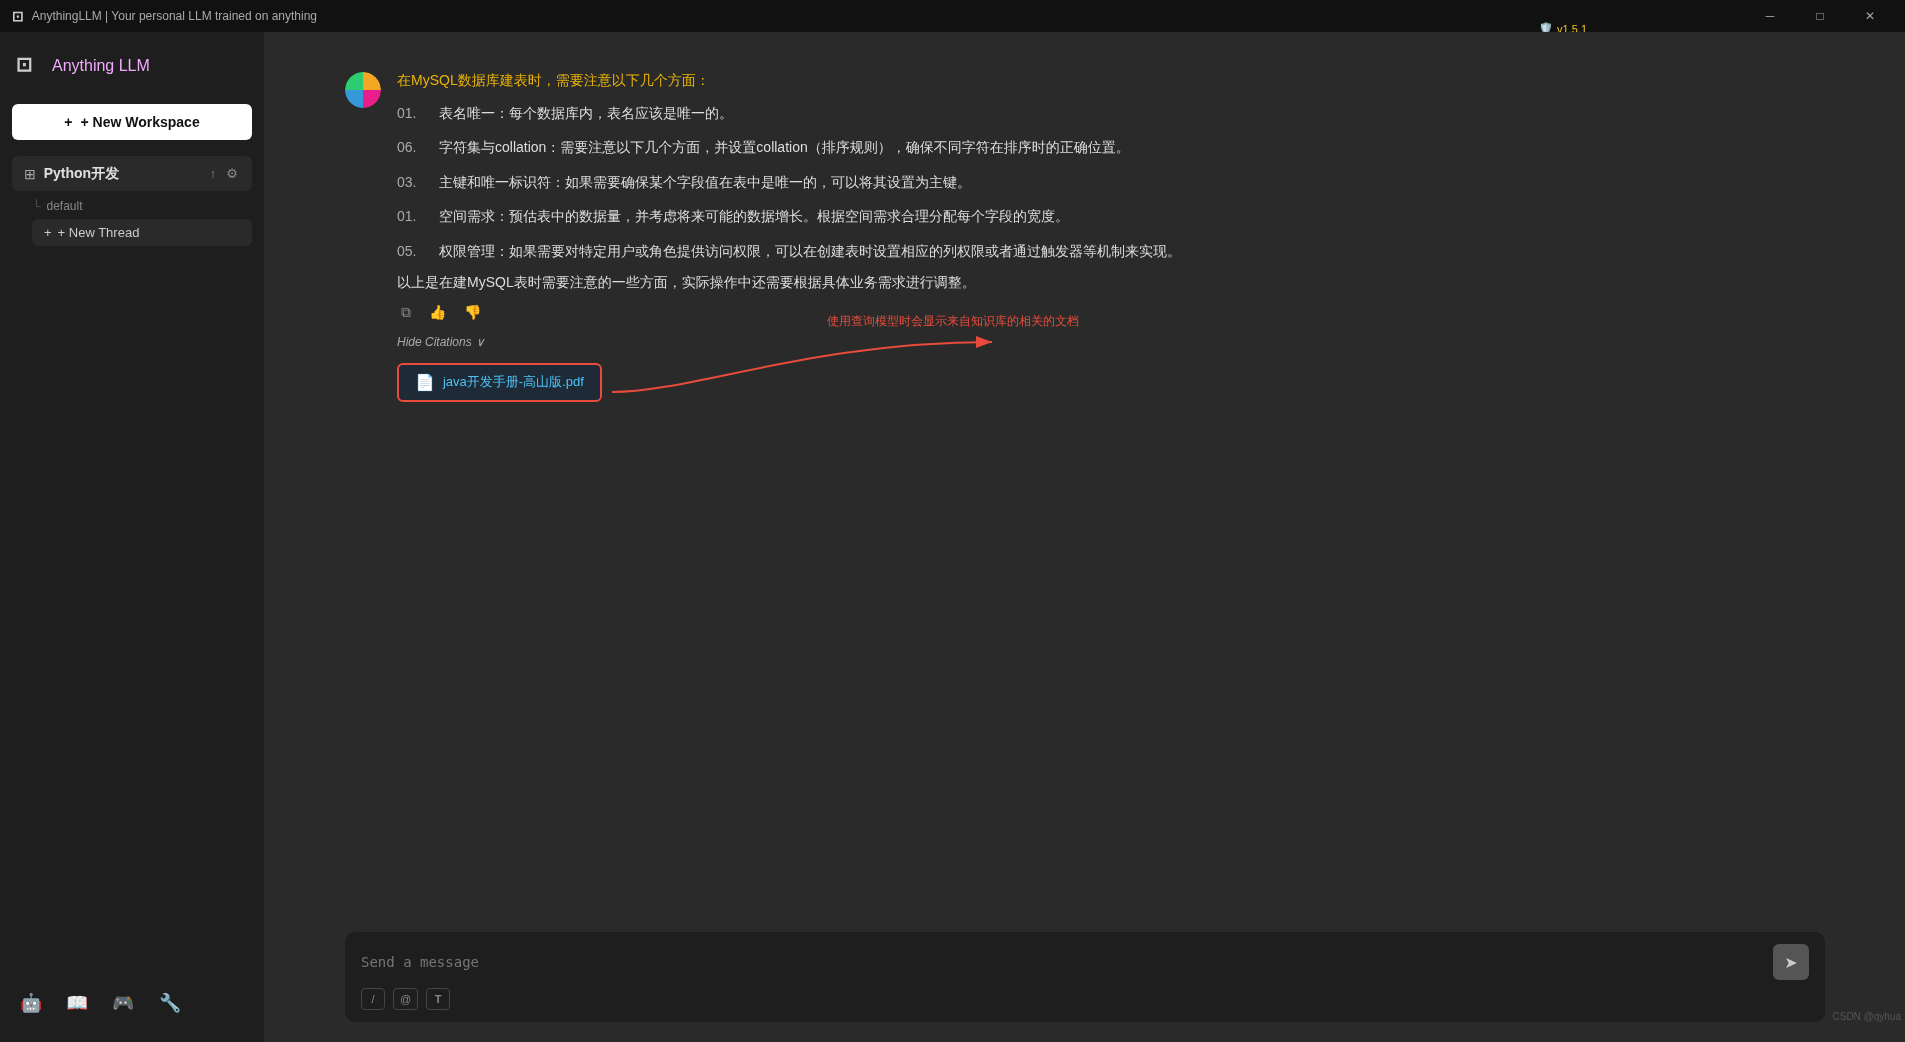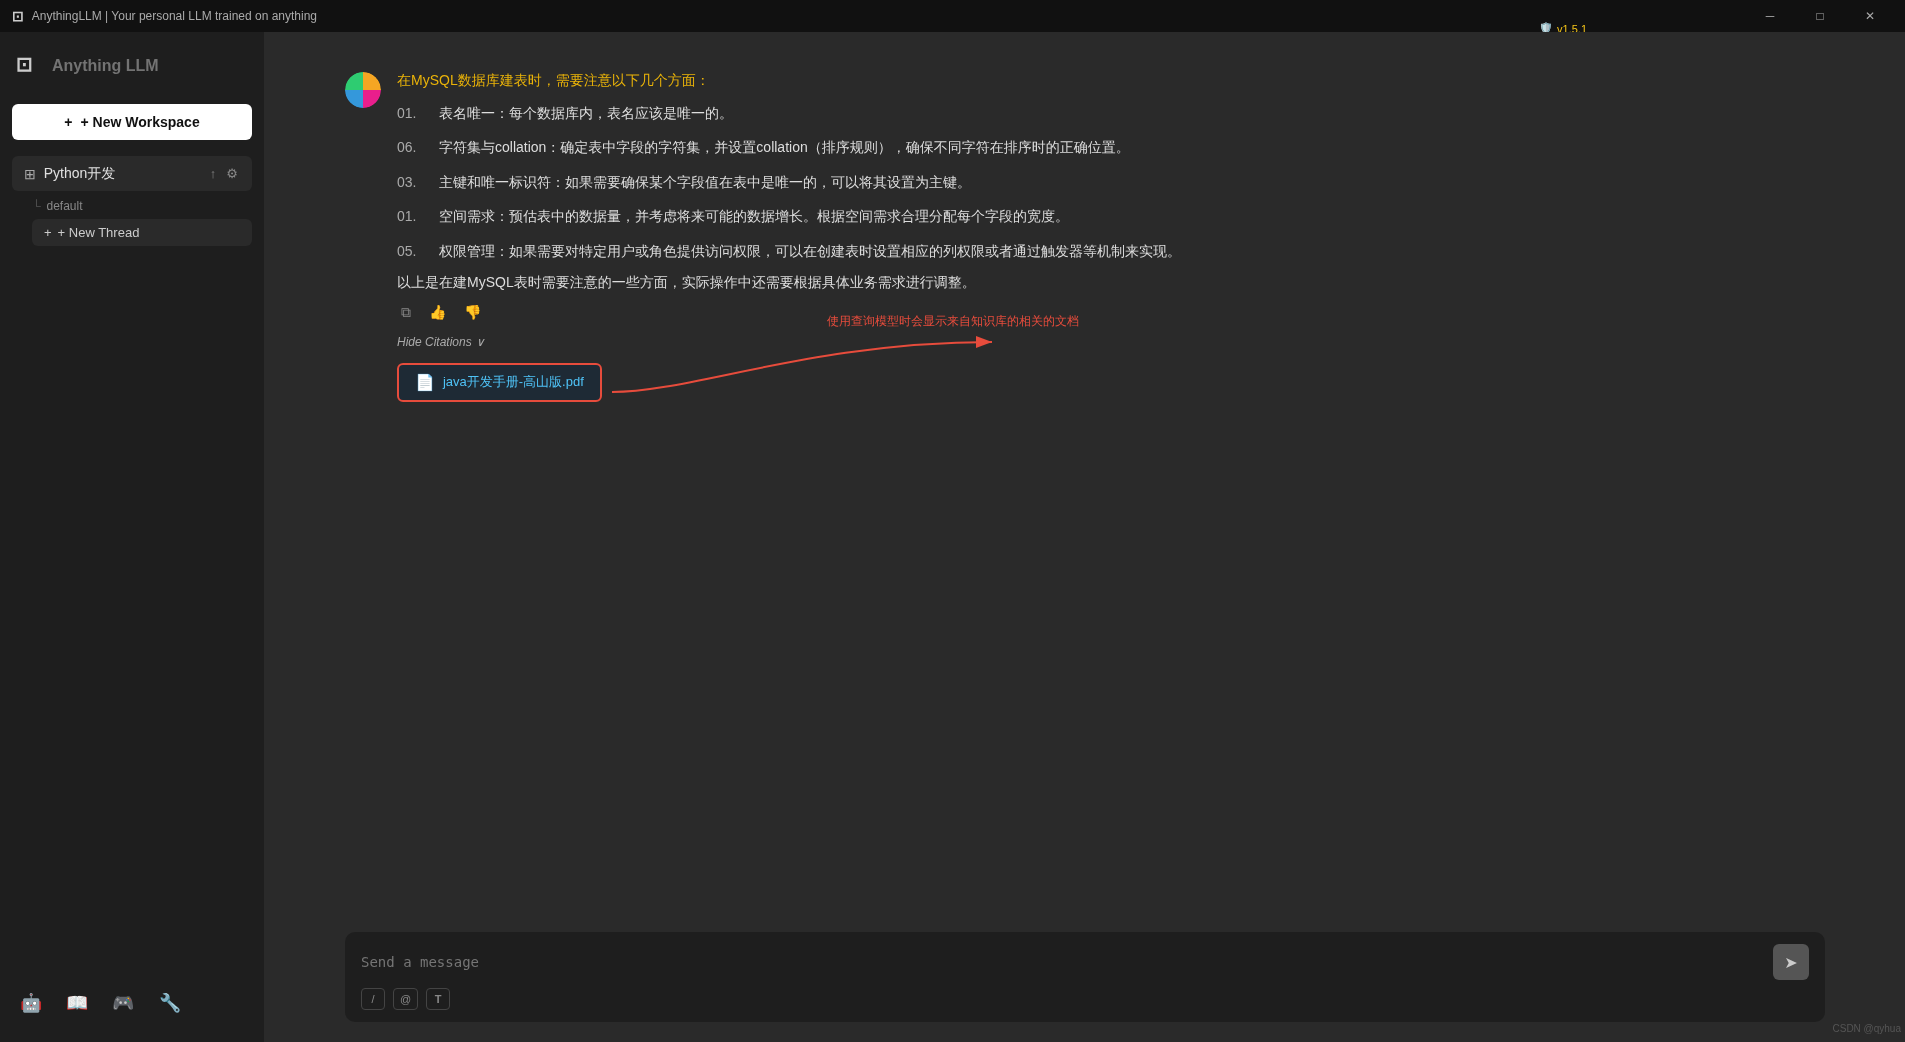--- a/index.html
+++ b/index.html
@@ -92,22 +92,22 @@
     }
     .logo-icon {
       width: 28px;
       height: 28px;
       color: #ccc;
       font-size: 20px;
       font-weight: bold;
     }
     .logo-text {
       font-size: 16px;
-      font-weight: 700;
-      color: #737373;
+      font-weight: 400;
+      color: #f0abfc;
     }
 
     .new-workspace-btn {
       display: flex;
       align-items: center;
       justify-content: center;
       gap: 8px;
       width: 100%;
       padding: 10px 16px;
       background: #fff;
@@ -131,21 +131,21 @@
       margin-bottom: 4px;
     }
     .workspace-item-icon {
       font-size: 14px;
       color: #aaa;
     }
     .workspace-item-name {
       flex: 1;
       font-size: 14px;
       color: #e0e0e0;
-      font-weight: 400;
+      font-weight: 700;
     }
     .workspace-item-actions {
       display: flex;
       align-items: center;
       gap: 6px;
     }
     .workspace-action-btn {
       background: none;
       border: none;
       color: #888;
@@ -377,21 +377,21 @@
       padding: 2px 6px;
       min-width: 24px;
       height: 22px;
       display: flex;
       align-items: center;
       justify-content: center;
     }
 
     .csdn-watermark {
       position: fixed;
-      bottom: 8px;
+      bottom: 20px;
       right: 4px;
       font-size: 10px;
       color: #555;
     }
 
     
     .chat-area::-webkit-scrollbar { width: 4px; }
     .chat-area::-webkit-scrollbar-track { background: transparent; }
     .chat-area::-webkit-scrollbar-thumb { background: #444; border-radius: 2px; }
   </style>
@@ -467,21 +467,21 @@
         </div>
         <div class="message-body">
           <p class="message-intro">在MySQL数据库建表时，需要注意以下几个方面：</p>
           <ul class="message-list">
             <li>
               <span class="list-num">01.</span>
               <span>表名唯一：每个数据库内，表名应该是唯一的。</span>
             </li>
             <li>
               <span class="list-num">06.</span>
-              <span>字符集与collation：确定表中字段的字符集，并设置collation（排序规则），确保不同字符在排序时的正确位置。</span>
+              <span>字符集与collation：需要注意以下几个方面，并设置collation（排序规则），确保不同字符在排序时的正确位置。</span>
             </li>
             <li>
               <span class="list-num">03.</span>
               <span>主键和唯一标识符：如果需要确保某个字段值在表中是唯一的，可以将其设置为主键。</span>
             </li>
             <li>
               <span class="list-num">01.</span>
               <span>空间需求：预估表中的数据量，并考虑将来可能的数据增长。根据空间需求合理分配每个字段的宽度。</span>
             </li>
             <li>

